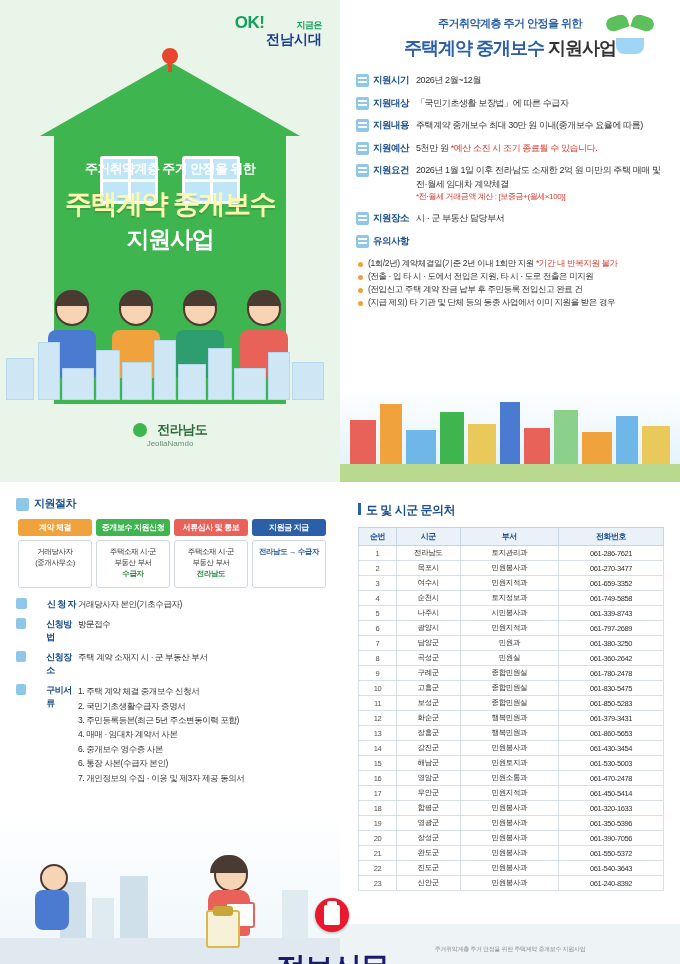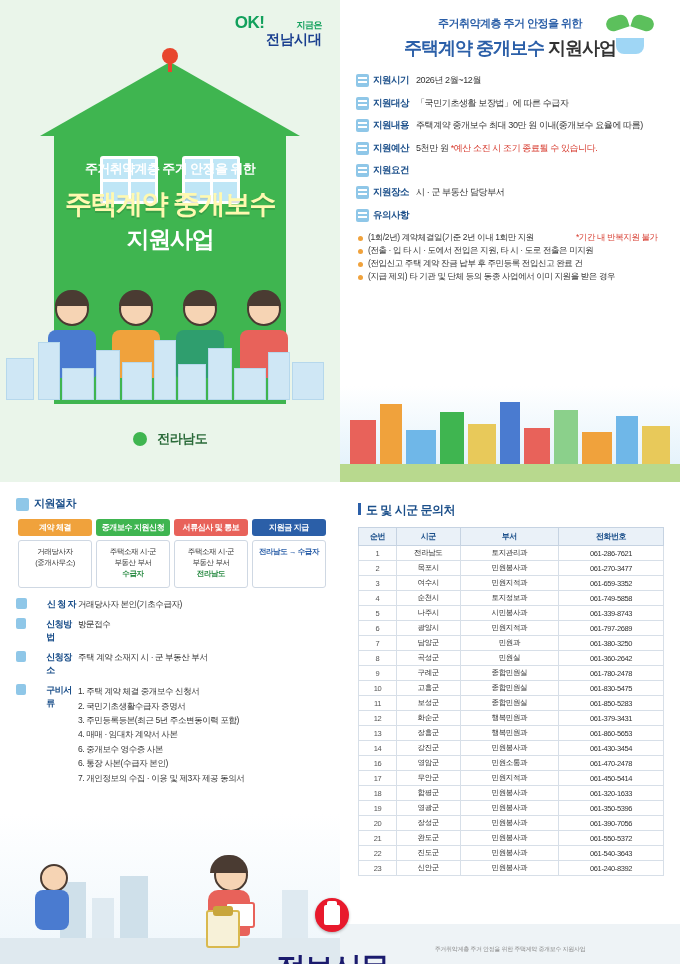--- a/index.html
+++ b/index.html
@@ -83,21 +83,21 @@
   .row{display:flex;margin-bottom:9px;align-items:flex-start;}
   .tag{flex:0 0 auto;display:flex;align-items:center;gap:4px;margin-right:7px;}
   .tag .ico{width:13px;height:13px;background:#8fc7e8;border-radius:2px;position:relative;}
   .tag .ico:after{content:"";position:absolute;left:2px;top:3px;width:9px;height:2px;background:#fff;box-shadow:0 4px 0 #fff;}
   .tag .lbl{font-size:9.5px;font-weight:bold;color:#1b4f8a;letter-spacing:-.5px;white-space:nowrap;}
   .val{font-size:9px;color:#333;line-height:1.5;letter-spacing:-.4px;}
   .val .red{color:#d6382b;}
   .bullets{margin-top:2px;}
   .bullet{font-size:8.5px;color:#333;line-height:1.55;letter-spacing:-.4px;padding-left:12px;position:relative;}
   .bullet:before{content:"";position:absolute;left:2px;top:5px;width:5px;height:5px;border-radius:50%;background:#f0a23c;}
-  .bullet .red{color:#d6382b;margin-left:40px;}
+  .bullet .red{color:#d6382b;}
 
   .tr-city{position:absolute;left:0;bottom:0;width:340px;height:96px;background:#cfe7f5;}
   .tr-city .sky{position:absolute;inset:0;background:linear-gradient(#ffffff,#dff0fa);}
   .tr-city b{position:absolute;bottom:18px;display:block;}
   .tr-ground{position:absolute;left:0;bottom:0;width:340px;height:18px;background:#b8d98e;}
 
   
   .bl-inner{padding:14px 14px 0 16px;}
   .sec-title{display:flex;align-items:flex-end;gap:5px;margin-bottom:8px;}
   .sec-title .ico{width:13px;height:13px;background:#8fc7e8;border-radius:2px;}
@@ -232,20 +232,21 @@
       <b style="left:178px;width:26px;height:34px;"></b>
       <b style="left:208px;width:22px;height:50px;"></b>
       <b style="left:234px;width:30px;height:30px;"></b>
       <b style="left:268px;width:20px;height:46px;"></b>
       <b style="left:292px;width:30px;height:36px;"></b>
     </div>
 
     <div class="logo-tl">
       <span class="mark"></span>
       <span class="kr">전라남도</span>
+      <div class="en">JeollaNamdo</div>
     </div>
   </div>
 
   <div class="q q-tr">
     <div class="tr-inner">
       <div class="tr-head">
         <div class="sprout">
           <div class="leafL"></div>
             <div class="leafR"></div>
             <div class="pot"></div>
@@ -293,20 +294,24 @@
             <span>5천만 원</span>
             <span class="red">*예산 소진 시 조기 종료될 수 있습니다.</span>
           </div>
         </div>
 
         <div class="row">
           <div class="tag">
               <span class="ico"></span>
               <span class="lbl">지원요건</span>
             </div>
+          <div class="val">
+            <div>2026년 1월 1일 이후 전라남도 소재한 2억 원 미만의 주택 매매 및 전·월세 임대차 계약체결</div>
+            <div class="red" style="font-size:8px;">*전·월세 거래금액 계산 : [보증금+(월세×100)]</div>
+          </div>
         </div>
 
         <div class="row">
           <div class="tag">
               <span class="ico"></span>
               <span class="lbl">지원장소</span>
             </div>
           <div class="val">시 · 군 부동산 담당부서</div>
         </div>
 
@@ -545,20 +550,26 @@
               <td class="dp">행복민원과</td>
               <td class="tel">061-860-5653</td>
             </tr>
             <tr>
               <td class="no">14</td>
               <td class="sg">강진군</td>
               <td class="dp">민원봉사과</td>
               <td class="tel">061-430-3454</td>
             </tr>
             <tr>
+              <td class="no">15</td>
+              <td class="sg">해남군</td>
+              <td class="dp">민원토지과</td>
+              <td class="tel">061-530-5003</td>
+            </tr>
+            <tr>
               <td class="no">16</td>
               <td class="sg">영암군</td>
               <td class="dp">민원소통과</td>
               <td class="tel">061-470-2478</td>
             </tr>
             <tr>
               <td class="no">17</td>
               <td class="sg">무안군</td>
               <td class="dp">민원지적과</td>
               <td class="tel">061-450-5414</td>

